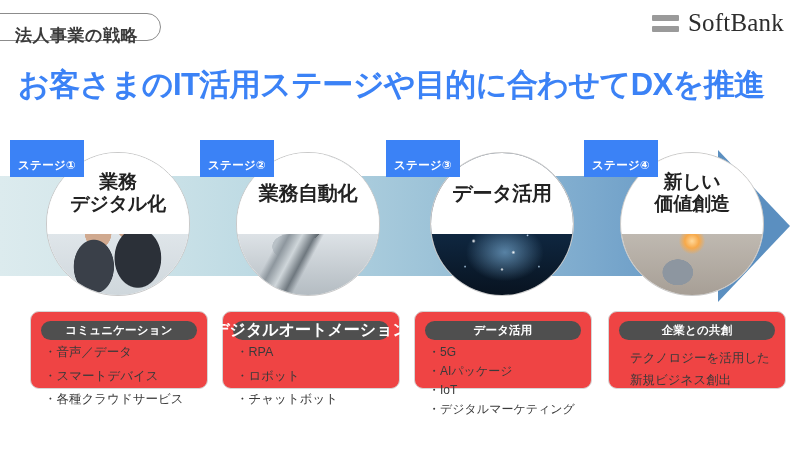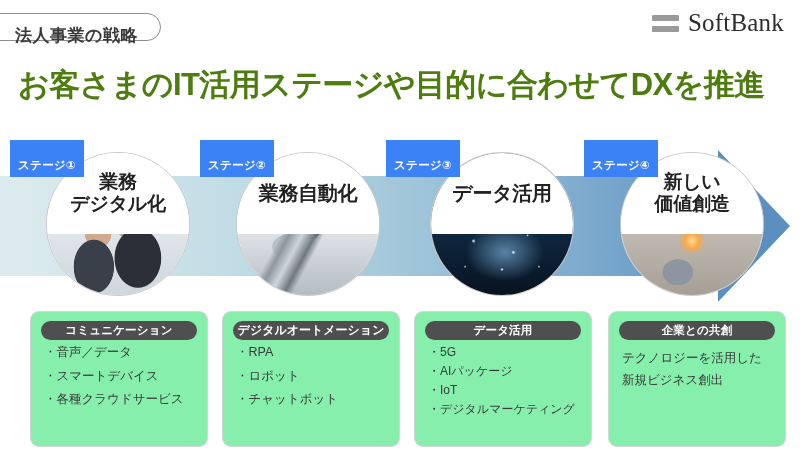--- a/index.html
+++ b/index.html
@@ -71,21 +71,21 @@
     line-height: 1;
   }
 
   .headline {
     position: absolute;
     left: 18px;
     top: 64px;
     width: 770px;
     font-size: 31px;
     font-weight: 700;
-    color: #4d7c0f;
+    color: #3b82f6;
     letter-spacing: -0.6px;
     white-space: nowrap;
   }
 
   
   .band {
     position: absolute;
     left: 0;
     top: 176px;
     width: 800px;
@@ -216,24 +216,24 @@
       radial-gradient(circle 17px at 50% 62%, #ffd89a 0%, #f7a94a 42%, rgba(247,169,74,0.35) 66%, transparent 78%),
       radial-gradient(ellipse 26px 22px at 40% 84%, #8d96a0 0%, #8d96a0 58%, transparent 60%),
       linear-gradient(to bottom, #d8d3cc 0%, #c3bdb5 50%, #a79f96 100%);
   }
 
   
   .card {
     position: absolute;
     top: 311px;
     width: 178px;
-    height: 136px;
+    height: 78px;
     border: 1px solid #d6d6d6;
     border-radius: 9px;
-    background: #86efac;
+    background: #ef4444;
     box-sizing: border-box;
   }
   .card.c1 { left: 30px; }
   .card.c2 { left: 222px; }
   .card.c3 { left: 414px; }
   .card.c4 { left: 608px; }
 
   .card-head {
     position: absolute;
     left: 10px;
@@ -246,40 +246,40 @@
     align-items: center;
     justify-content: center;
   }
   .card-head span {
     font-size: 11.5px;
     font-weight: 700;
     color: #ffffff;
     letter-spacing: 0.2px;
     white-space: nowrap;
   }
-  .card.c2 .card-head span { font-size: 12px; letter-spacing: 0; }
+  .card.c2 .card-head span { font-size: 16px; letter-spacing: 0; }
 
   .card-body {
     position: absolute;
     left: 13px;
     right: 8px;
     top: 34px;
   }
   .card-body li {
     list-style: none;
     font-size: 12.5px;
     color: #3a3a3a;
     line-height: 1.0;
     margin: 0 0 11px 0;
     white-space: nowrap;
   }
   .card.c3 .card-body li { margin-bottom: 7px; font-size: 12px; }
   .card-body ul { margin: 0; padding: 0; }
   .card-plain p {
-    margin: 0 0 9px 0;
+    margin: 0 0 9px 8px;
     font-size: 12.5px;
     color: #3a3a3a;
     line-height: 1.0;
     white-space: nowrap;
   }
   .card.c4 .card-body { top: 40px; }
 </style>
 </head>
 <body>
 

